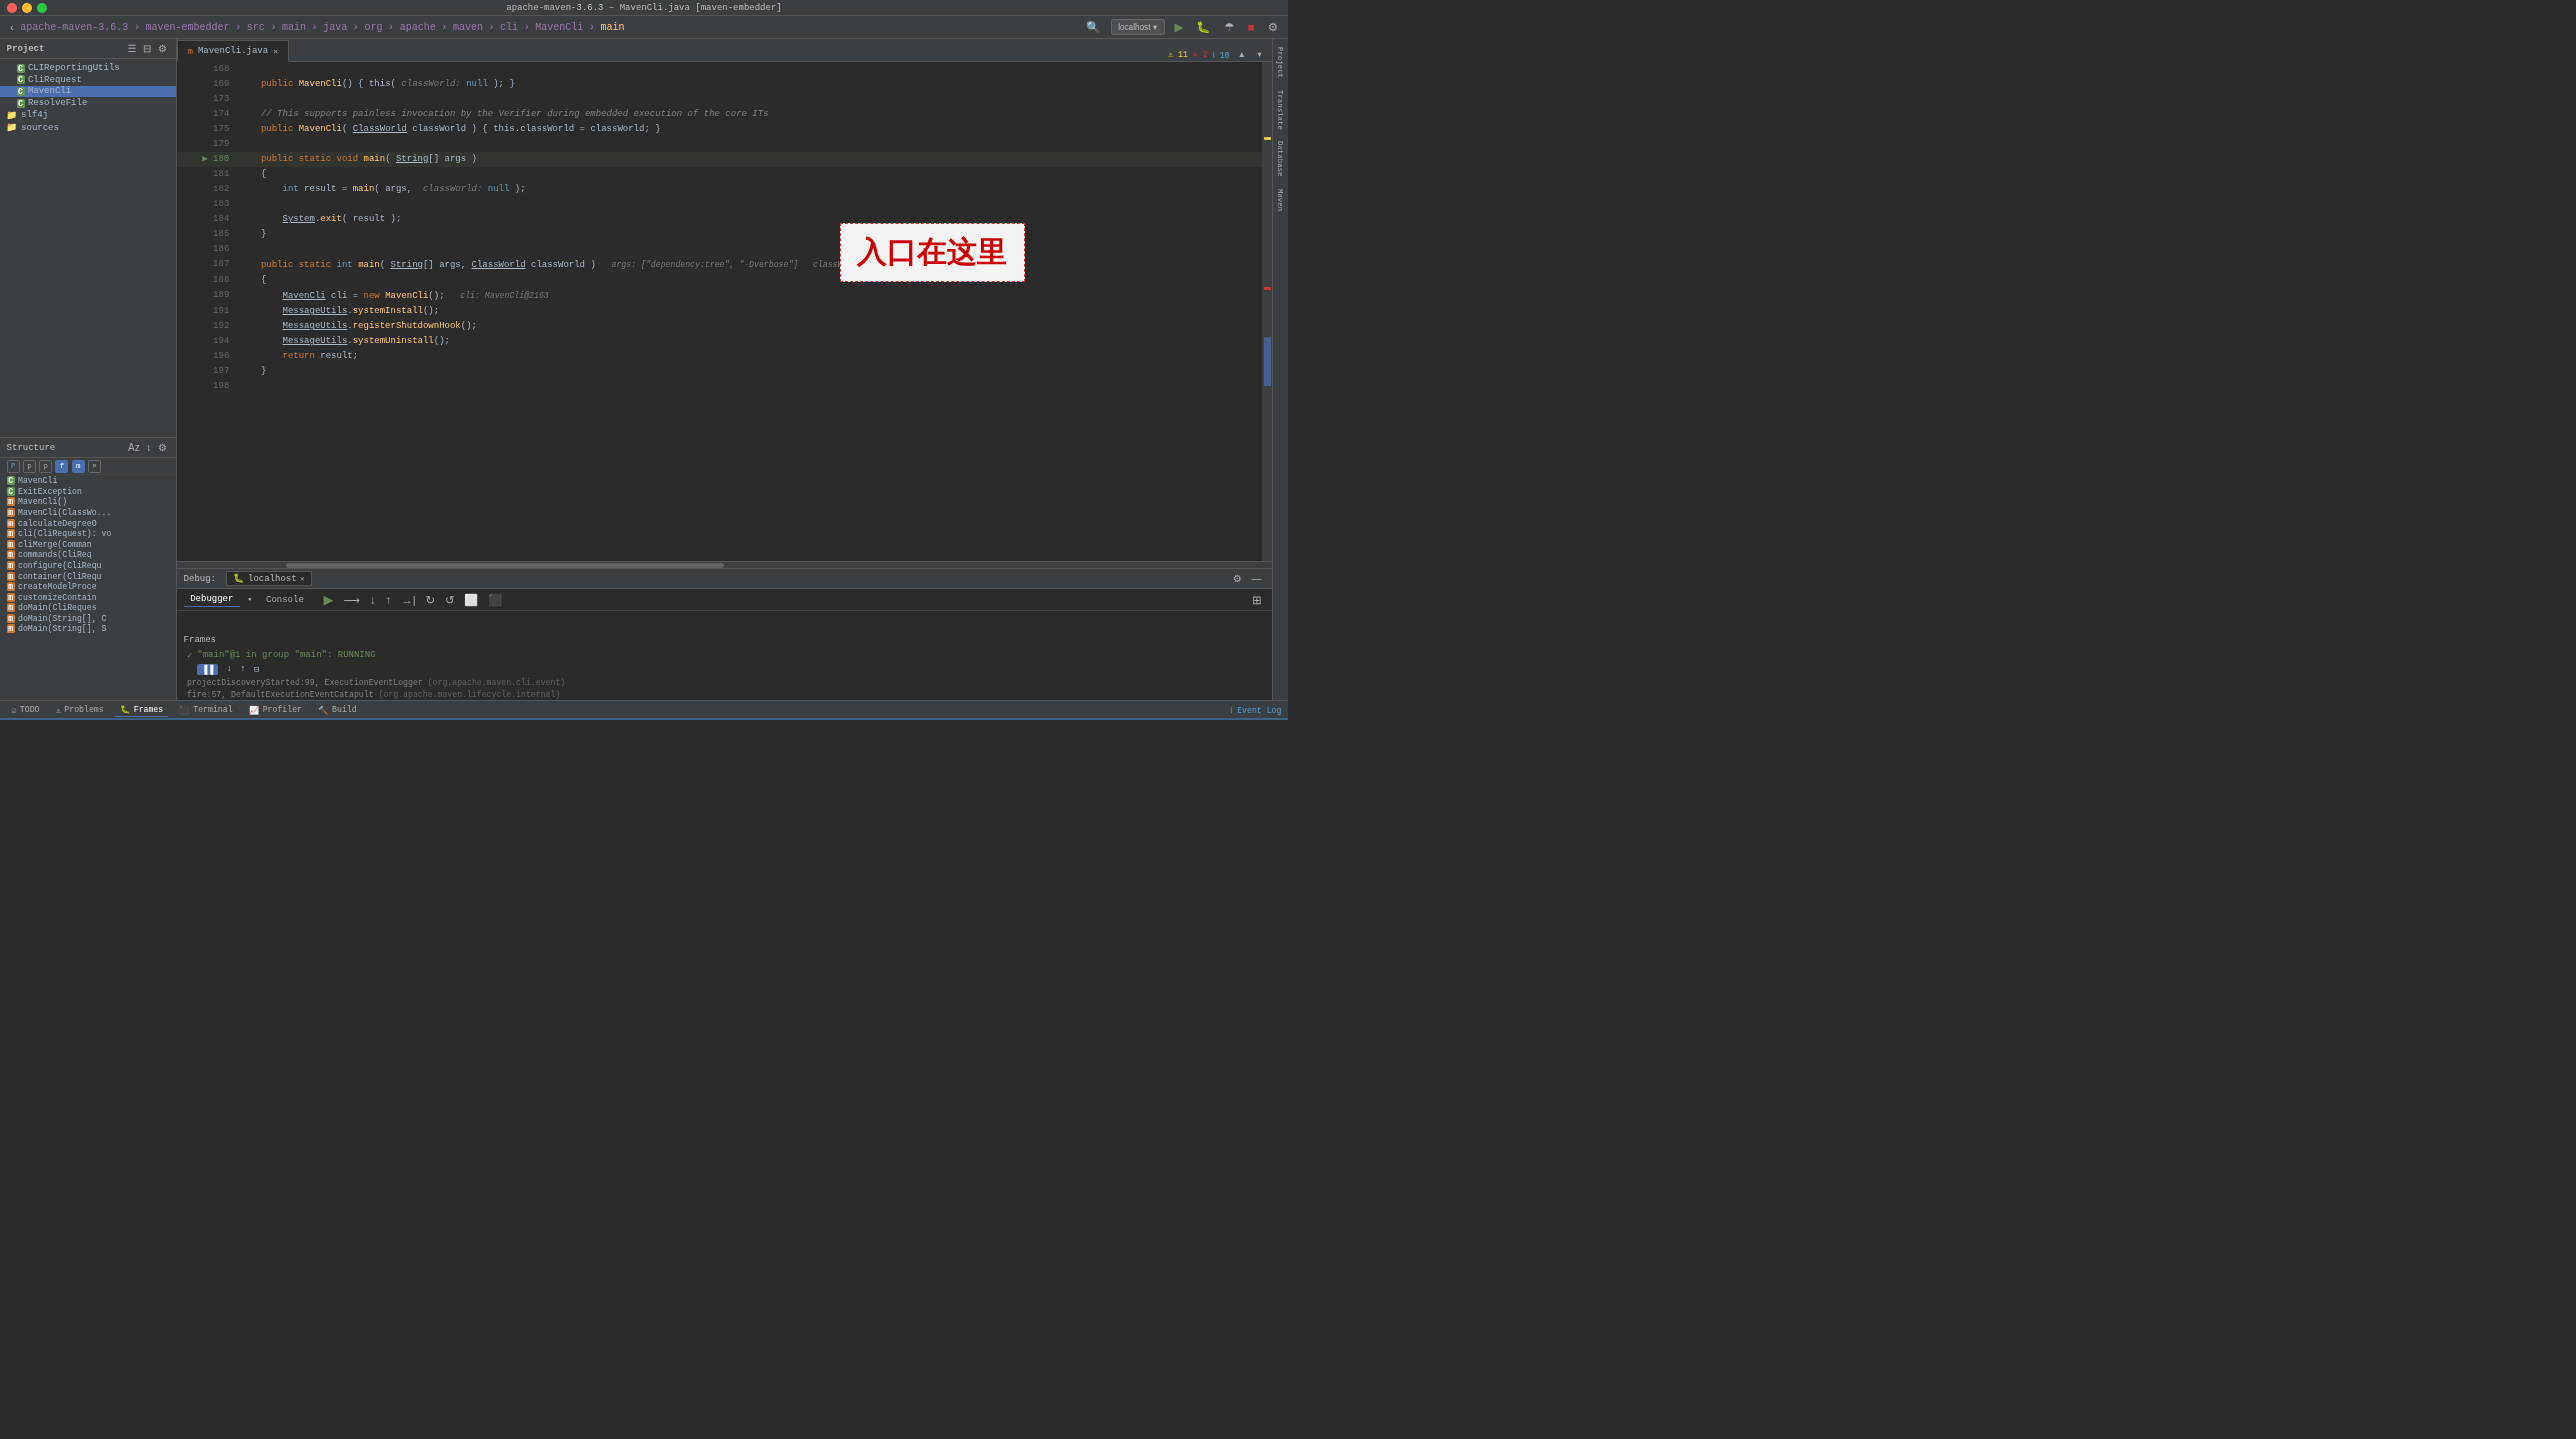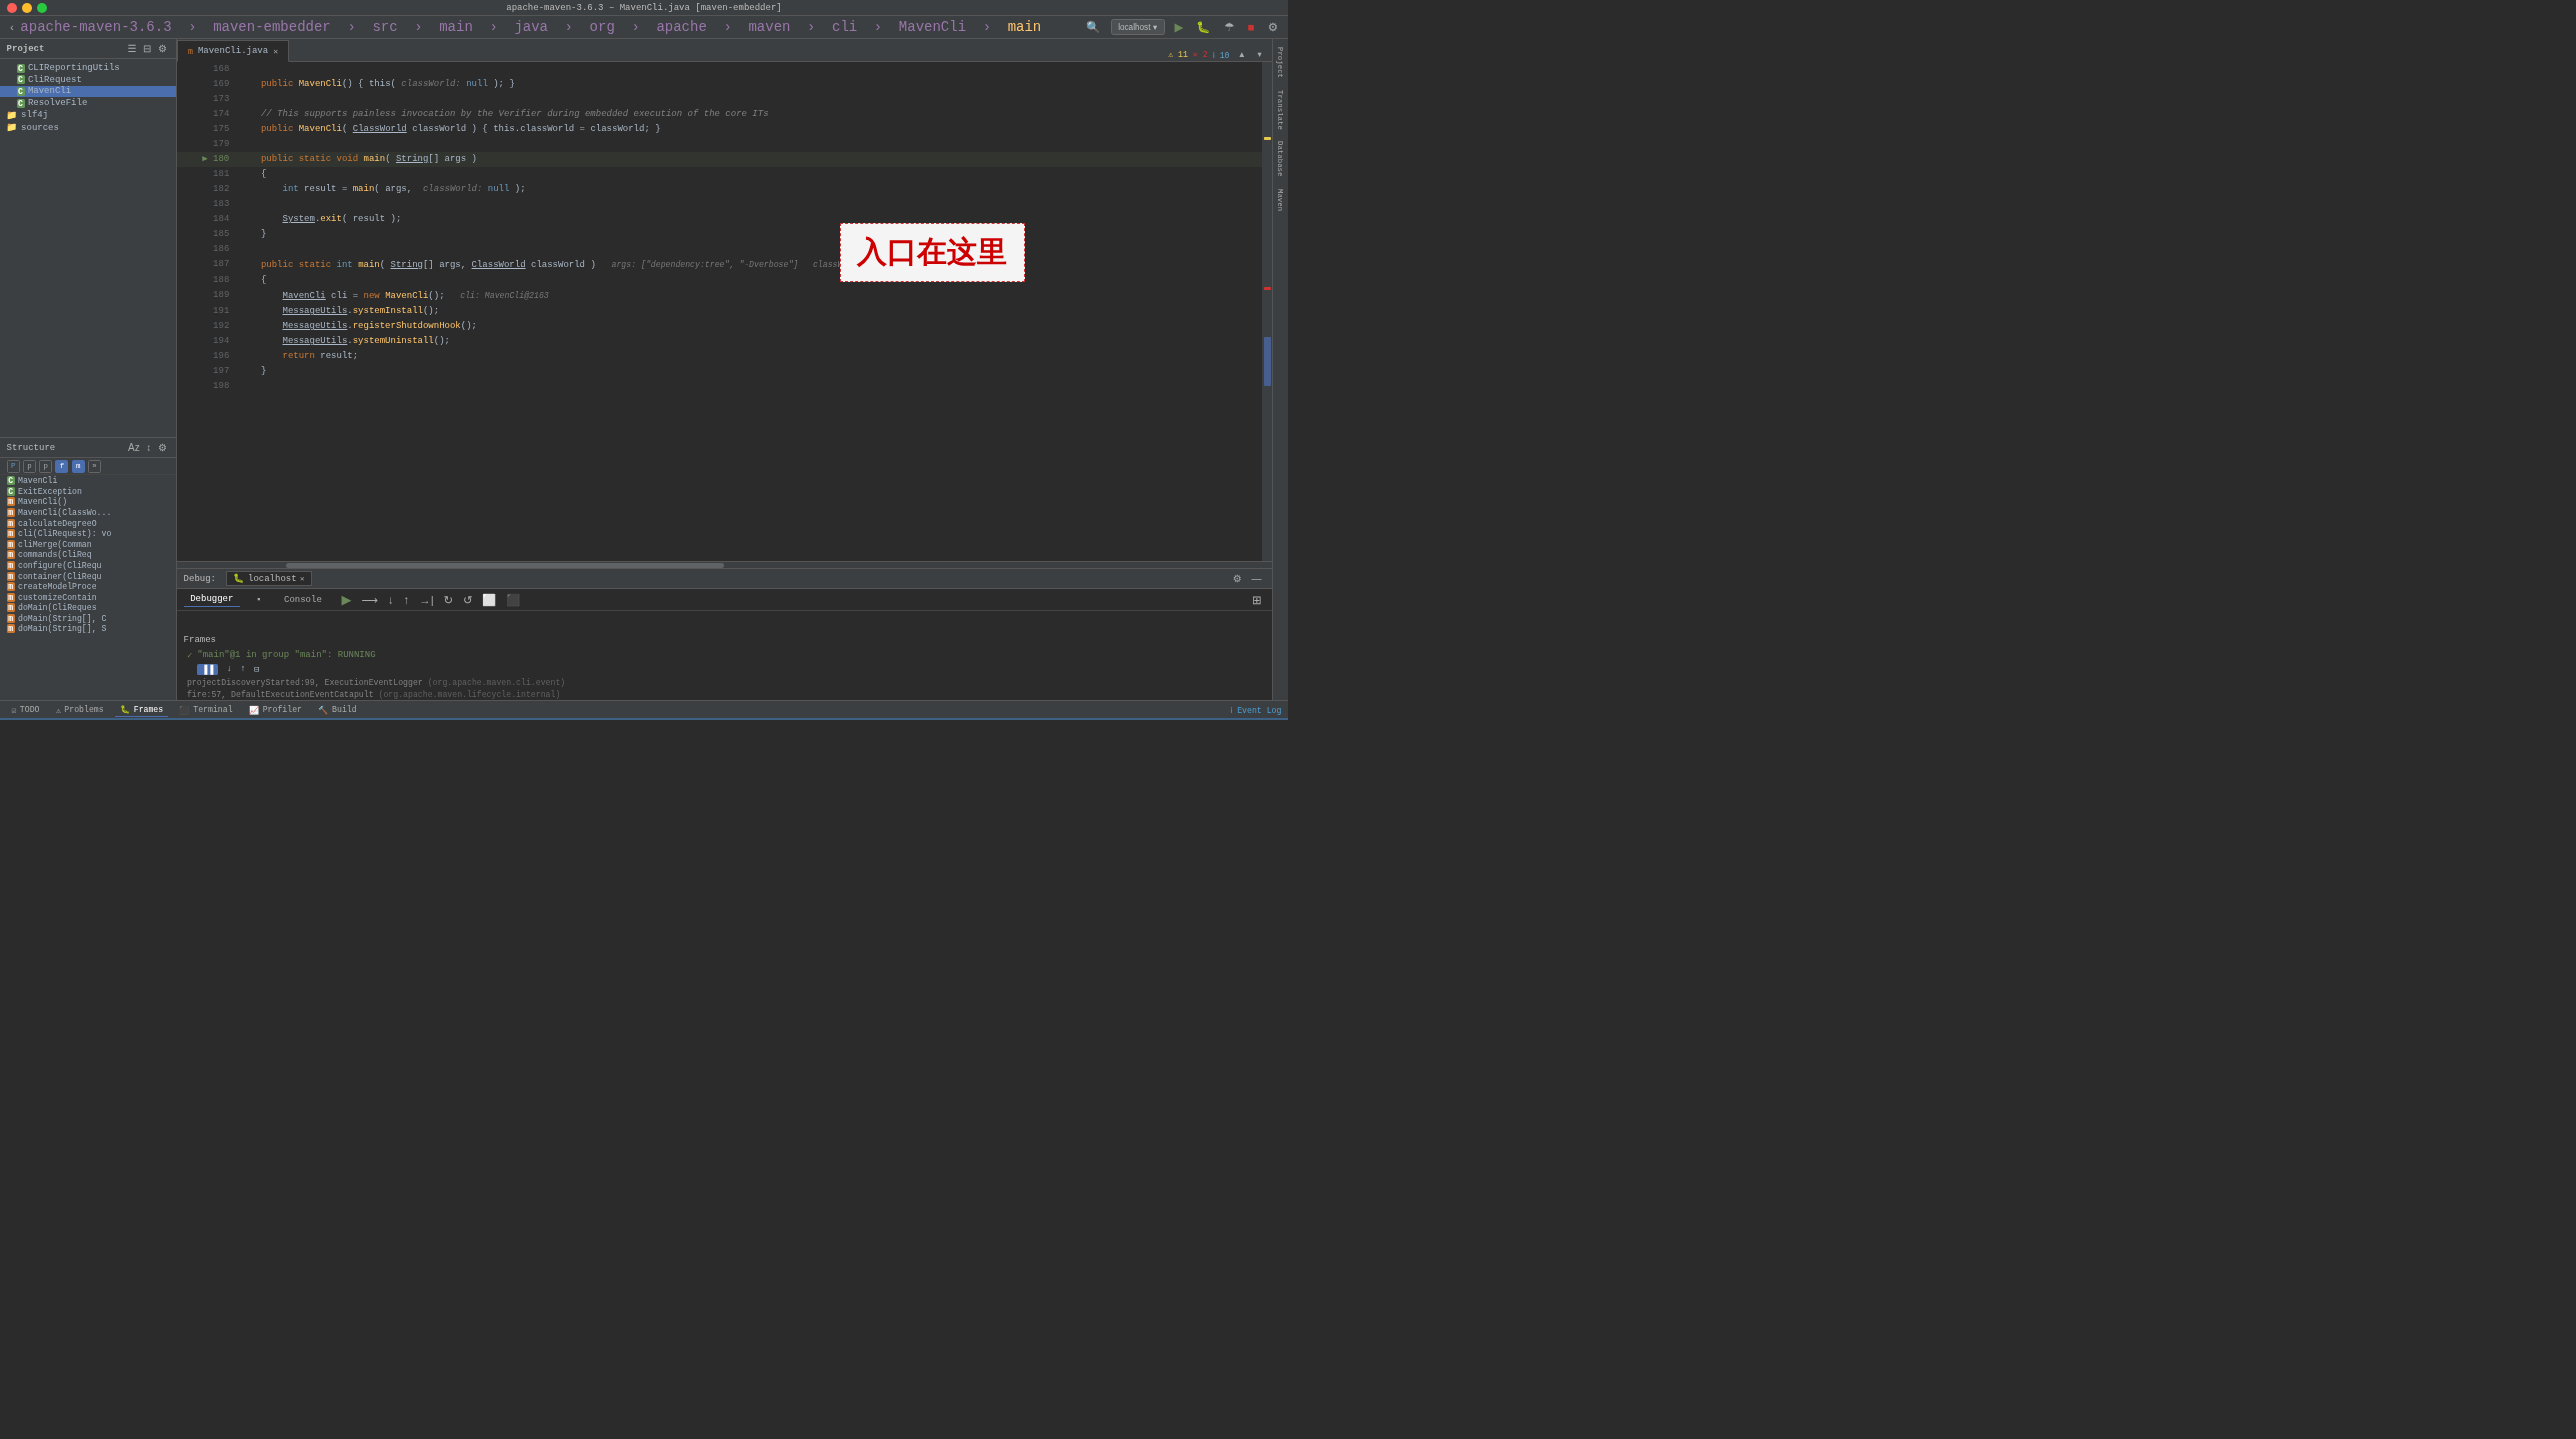--- a/index.html
+++ b/index.html
@@ -49,22 +49,22 @@
       height: 23px;
       display: flex;
       align-items: center;
       padding: 0 6.6px;
       border-bottom: 0.8px solid #555;
       gap: 3.3px;
     }
     .nav-breadcrumb {
       display: flex;
       align-items: center;
-      gap: 15px;
-      font-size: 14px;
+      gap: 4px;
+      font-size: 10px;
       color: #aaa;
     }
     .nav-breadcrumb span { color: #9876aa; cursor: pointer; }
     .nav-sep { color: #666; margin: 0 1.6px; }
     .nav-right {
       margin-left: auto;
       display: flex;
       align-items: center;
       gap: 6.6px;
     }
@@ -763,21 +763,21 @@
           <span style="color:#4b9fd5;">🐛</span>
           <span>localhost</span>
           <span style="font-size:7.4px;color:#aaa;">✕</span>
         </div>
         <div style="margin-left:auto; display:flex; gap:3.3px;">
           <button class="nav-icon-btn" style="font-size:10px;">⚙</button>
           <button class="nav-icon-btn" style="font-size:10px;">—</button>
         </div>
       </div>
       <div class="debug-toolbar">
-        <div style="display:flex; align-items:center; gap:16px;">
+        <div style="display:flex; align-items:center; gap:7px;">
           <span class="debug-tab active">Debugger</span>
           <span style="color:#aaa;font-size:9px;">▪</span>
           <span class="debug-tab">Console</span>
         </div>
         <div style="margin-left: 6.6px; display:flex; gap:3.3px; align-items:center;">
           <button class="debug-btn" style="color:#6a8759; font-size:13px;">▶</button>
           <button class="debug-btn">⟶</button>
           <button class="debug-btn">↓</button>
           <button class="debug-btn">↑</button>
           <button class="debug-btn">→|</button>

